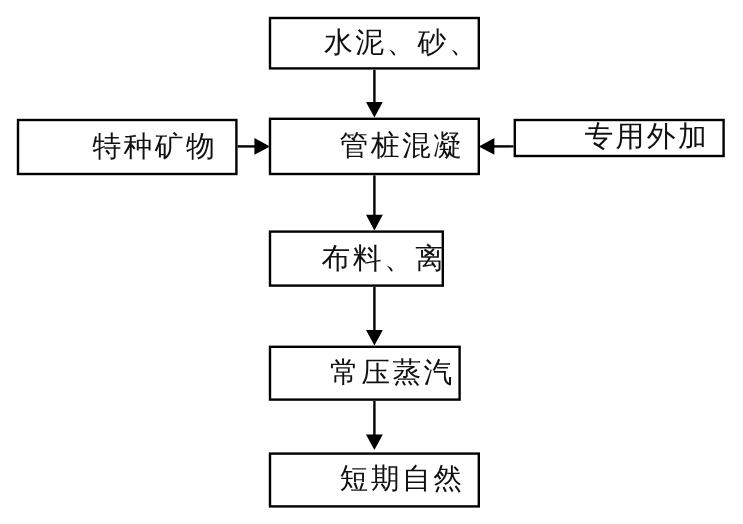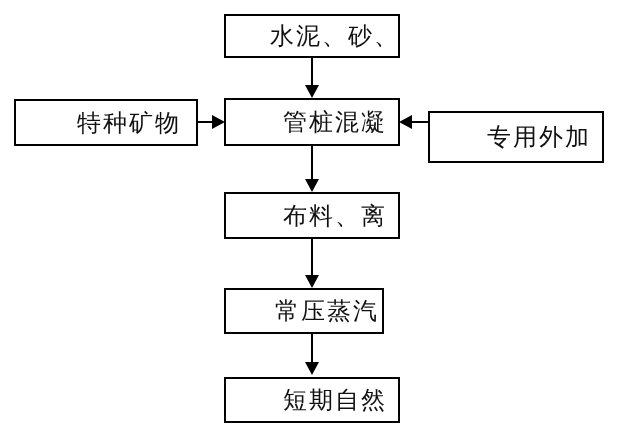--- a/index.html
+++ b/index.html
@@ -93,25 +93,25 @@
   </div>
 
   <div class="node" style="left:14px;  top:99px;  width:184px; height:47px;">
     <span class="node-label">特种矿物</span>
   </div>
 
   <div class="node" style="left:224px; top:98px;  width:176px; height:48px;">
     <span class="node-label">管桩混凝</span>
   </div>
 
-  <div class="node" style="left:428px; top:99px;  width:176px; height:52px;margin-top:12px;">
+  <div class="node" style="left:428px; top:99px;  width:176px; height:32px;">
     <span class="node-label">专用外加</span>
   </div>
 
-  <div class="node" style="left:224px; top:192px; width:176px; height:47px;justify-content:center;">
+  <div class="node" style="left:224px; top:192px; width:146px; height:47px;justify-content:center;">
     <span class="node-label">布料、离</span>
   </div>
 
   <div class="node" style="left:224px; top:288px; width:160px; height:46px;">
     <span class="node-label">常压蒸汽</span>
   </div>
 
   <div class="node" style="left:224px; top:377px; width:176px; height:46px;">
     <span class="node-label">短期自然</span>
   </div>

